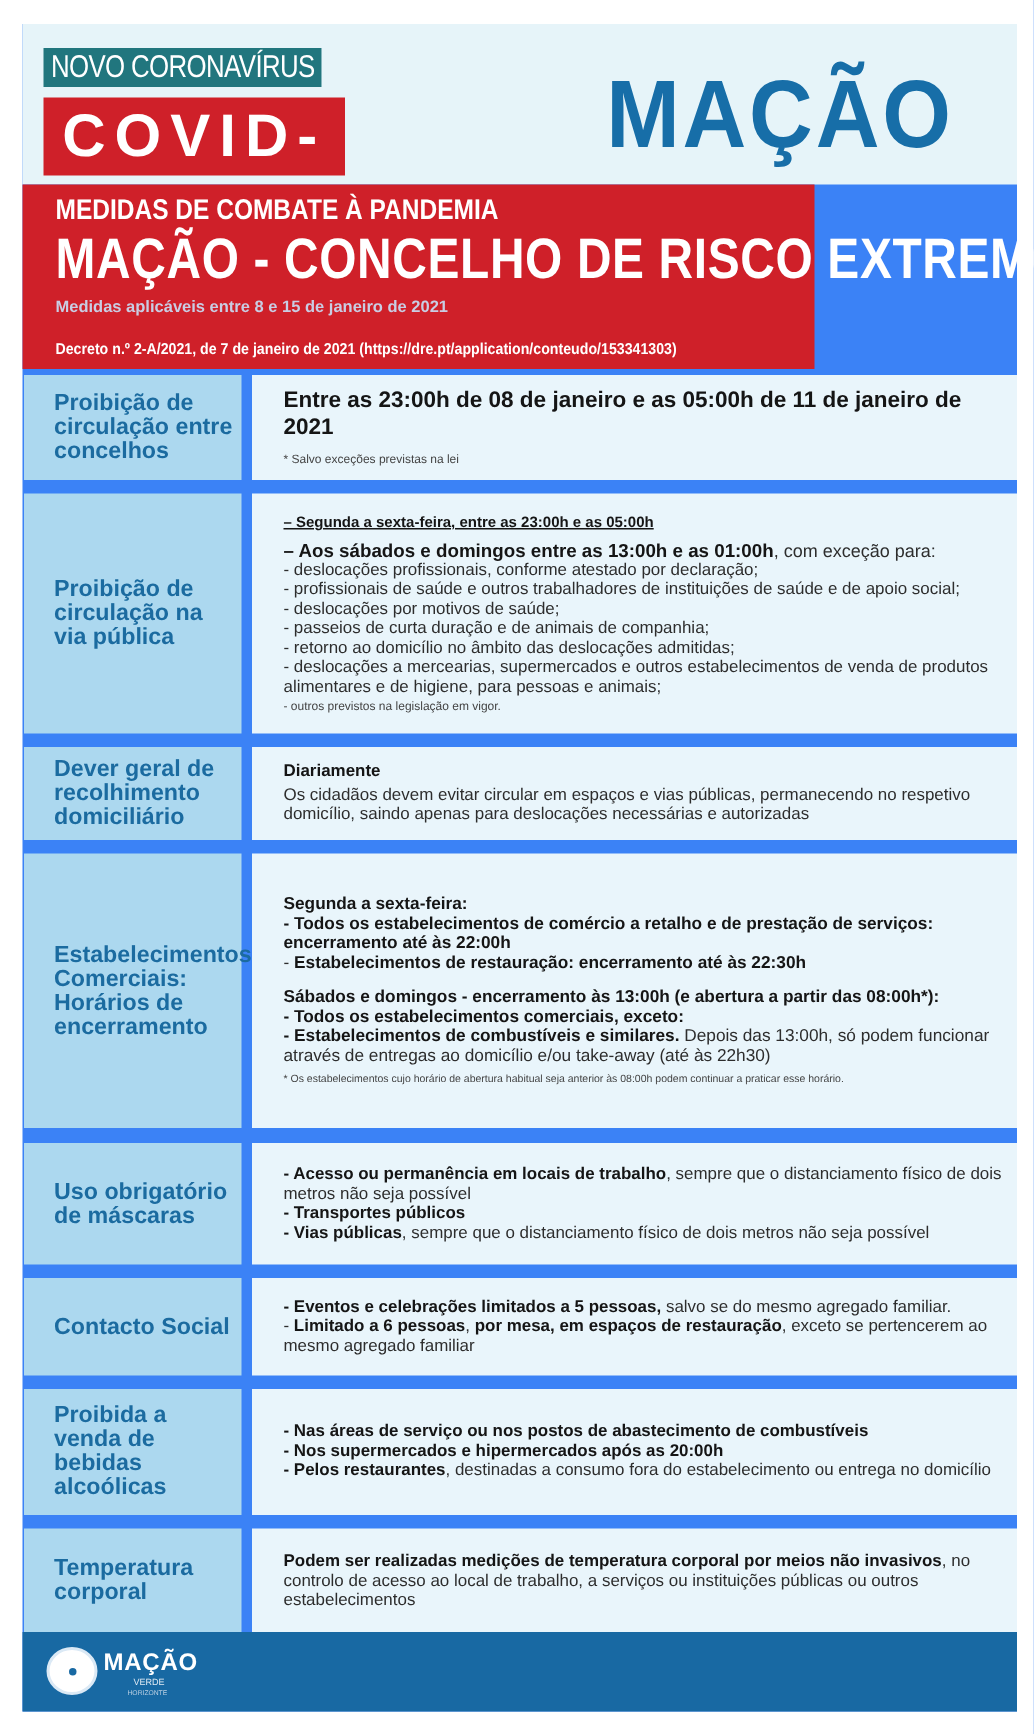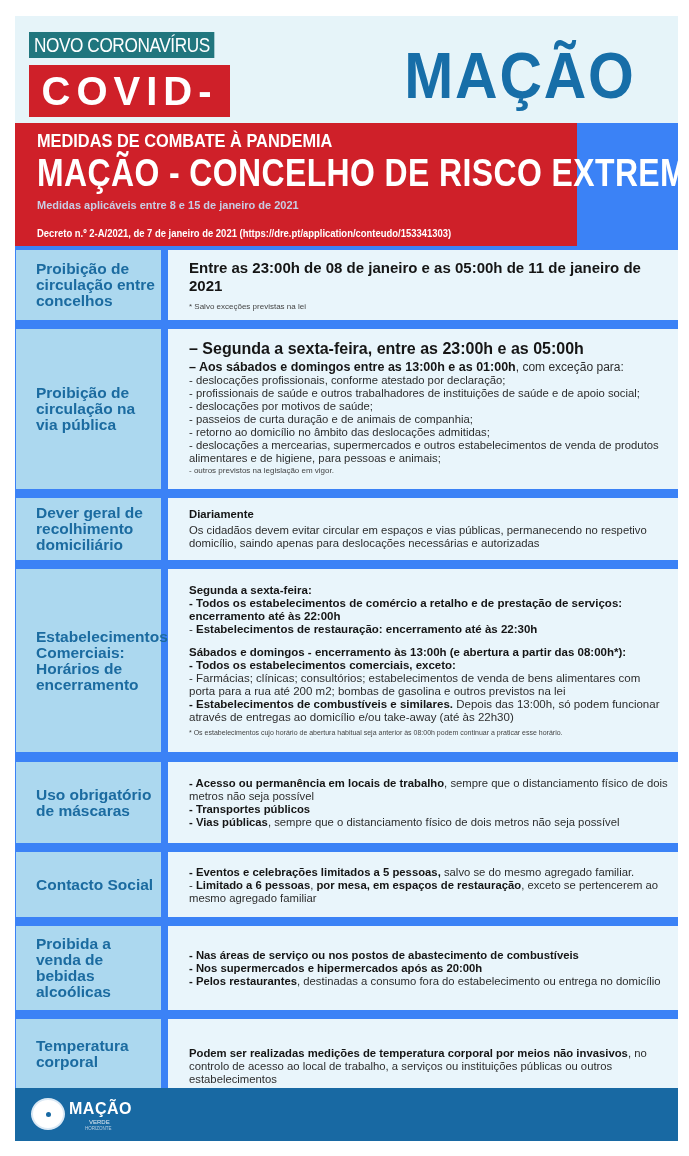--- a/index.html
+++ b/index.html
@@ -8,21 +8,21 @@
   .page { position: absolute; left: 15px; top: 16px; width: 663px; height: 1125px; background: #3b82f6; }
   .hdr { position: absolute; left: 0; top: 0; width: 663px; height: 107px; background: #e6f4f9; }
   .novo { position: absolute; left: 14px; top: 16px; height: 26px; padding: 0 6px; background: #21767e;
           color: #ffffff; font-family: "Liberation Sans Narrow", "Liberation Sans", sans-serif; font-size: 21px; line-height: 26px;
           letter-spacing: -0.5px; transform: scaleX(0.82); transform-origin: left center; white-space: nowrap; }
   .covid { position: absolute; left: 14px; top: 49px; width: 201px; height: 52px; background: #cf2029;
            color: #ffffff; font-weight: bold; font-size: 40px; line-height: 52px; text-align: center;
            letter-spacing: 6px; }
   .town { position: absolute; right: 42px; top: 20px; color: #176ea8; font-weight: bold; font-size: 64px;
           line-height: 80px; letter-spacing: 2px; transform: scaleX(0.92); transform-origin: right center; }
-  .red { position: absolute; left: 0; top: 107px; width: 528px; height: 123px; background: #cf2029; padding-left: 34px; }
+  .red { position: absolute; left: 0; top: 107px; width: 528px; height: 123px; background: #cf2029; }
   .red .l1 { position: absolute; left: 22px; top: 7px; color: #ffffff; font-weight: bold; font-size: 19px;
              transform: scaleX(0.86); transform-origin: left center; white-space: nowrap; }
   .red .l2 { position: absolute; left: 22px; top: 29px; color: #ffffff; font-weight: bold; font-size: 38px;
              transform: scaleX(0.84); transform-origin: left center; white-space: nowrap; letter-spacing: 0.5px; }
   .red .l3 { position: absolute; left: 22px; top: 76px; color: #c9cde3; font-weight: bold; font-size: 11px;
              white-space: nowrap; }
   .red .l4 { position: absolute; left: 22px; top: 104px; color: #ffffff; font-weight: bold; font-size: 10.5px;
              white-space: nowrap; transform: scaleX(0.9); transform-origin: left center; }
   .row { position: absolute; left: 1px; width: 662px; }
   .row .lab { position: absolute; left: 0; top: 0; bottom: 0; width: 145px; background: #acd8ef; }
@@ -77,21 +77,21 @@
       </div>
     </div>
   </div>
 
   <div class="row" style="top:313px;height:160px;">
     <div class="lab">
         <span>Proibição de circulação na via pública</span>
       </div>
     <div class="cnt">
       <div class="inner">
-        <p style="font-weight:bold;font-size:16px;color:#151515;">– Segunda a sexta-feira, entre as 23:00h e as 05:00h</p>
+        <p style="font-weight:bold;font-size:10px;color:#151515;text-decoration:underline;">– Segunda a sexta-feira, entre as 23:00h e as 05:00h</p>
         <p style="margin-top:6px;font-size:12px;"><b style="font-size:12.5px;">– Aos sábados e domingos entre as 13:00h e as 01:00h</b><span>, com exceção para:</span></p>
         <p>- deslocações profissionais, conforme atestado por declaração;</p>
         <p>- profissionais de saúde e outros trabalhadores de instituições de saúde e de apoio social;</p>
         <p>- deslocações por motivos de saúde;</p>
         <p>- passeios de curta duração e de animais de companhia;</p>
         <p>- retorno ao domicílio no âmbito das deslocações admitidas;</p>
         <p>- deslocações a mercearias, supermercados e outros estabelecimentos de venda de produtos alimentares e de higiene, para pessoas e animais;</p>
         <p class="small">- outros previstos na legislação em vigor.</p>
       </div>
     </div>
@@ -114,21 +114,20 @@
         <span>Estabelecimentos Comerciais: Horários de encerramento</span>
       </div>
     <div class="cnt">
       <div class="inner" style="font-size:11.5px;">
         <p><b>Segunda a sexta-feira:</b></p>
         <p><b>- Todos os estabelecimentos de comércio a retalho e de prestação de serviços: encerramento até às 22:00h</b></p>
         <p><span>- </span><b>Estabelecimentos de restauração: encerramento até às 22:30h</b></p>
         <div class="gap"></div>
         <p><b>Sábados e domingos - encerramento às 13:00h (e abertura a partir das 08:00h*):</b></p>
         <p><b>- Todos os estabelecimentos comerciais, exceto:</b></p>
-        <p>- Farmácias; clínicas; consultórios; estabelecimentos de venda de bens alimentares com porta para a rua até 200 m2; bombas de gasolina e outros previstos na lei</p>
         <p><b>- Estabelecimentos de combustíveis e similares.</b><span> Depois das 13:00h, só podem funcionar através de entregas ao domicílio e/ou take-away (até às 22h30)</span></p>
         <p class="small" style="margin-top:3px;font-size:7px;">* Os estabelecimentos cujo horário de abertura habitual seja anterior às 08:00h podem continuar a praticar esse horário.</p>
       </div>
     </div>
   </div>
 
   <div class="row" style="top:746px;height:81px;">
     <div class="lab">
         <span>Uso obrigatório de máscaras</span>
       </div>
@@ -164,21 +163,21 @@
         <p><b>- Pelos restaurantes</b><span>, destinadas a consumo fora do estabelecimento ou entrega no domicílio</span></p>
       </div>
     </div>
   </div>
 
   <div class="row" style="top:1003px;height:69px;">
     <div class="lab">
         <span>Temperatura corporal</span>
       </div>
     <div class="cnt">
-      <div class="inner" style="transform:none;top:28px;">
+      <div class="inner" style="transform:none;top:16px;">
         <p><b>Podem ser realizadas medições de temperatura corporal por meios não invasivos</b><span>, no controlo de acesso ao local de trabalho, a serviços ou instituições públicas ou outros estabelecimentos</span></p>
       </div>
     </div>
   </div>
 
   <div class="footer">
     <div class="logo">
       <div class="flower"></div>
       <div class="name">MAÇÃO</div>
       <div class="sub1">VERDE</div>

